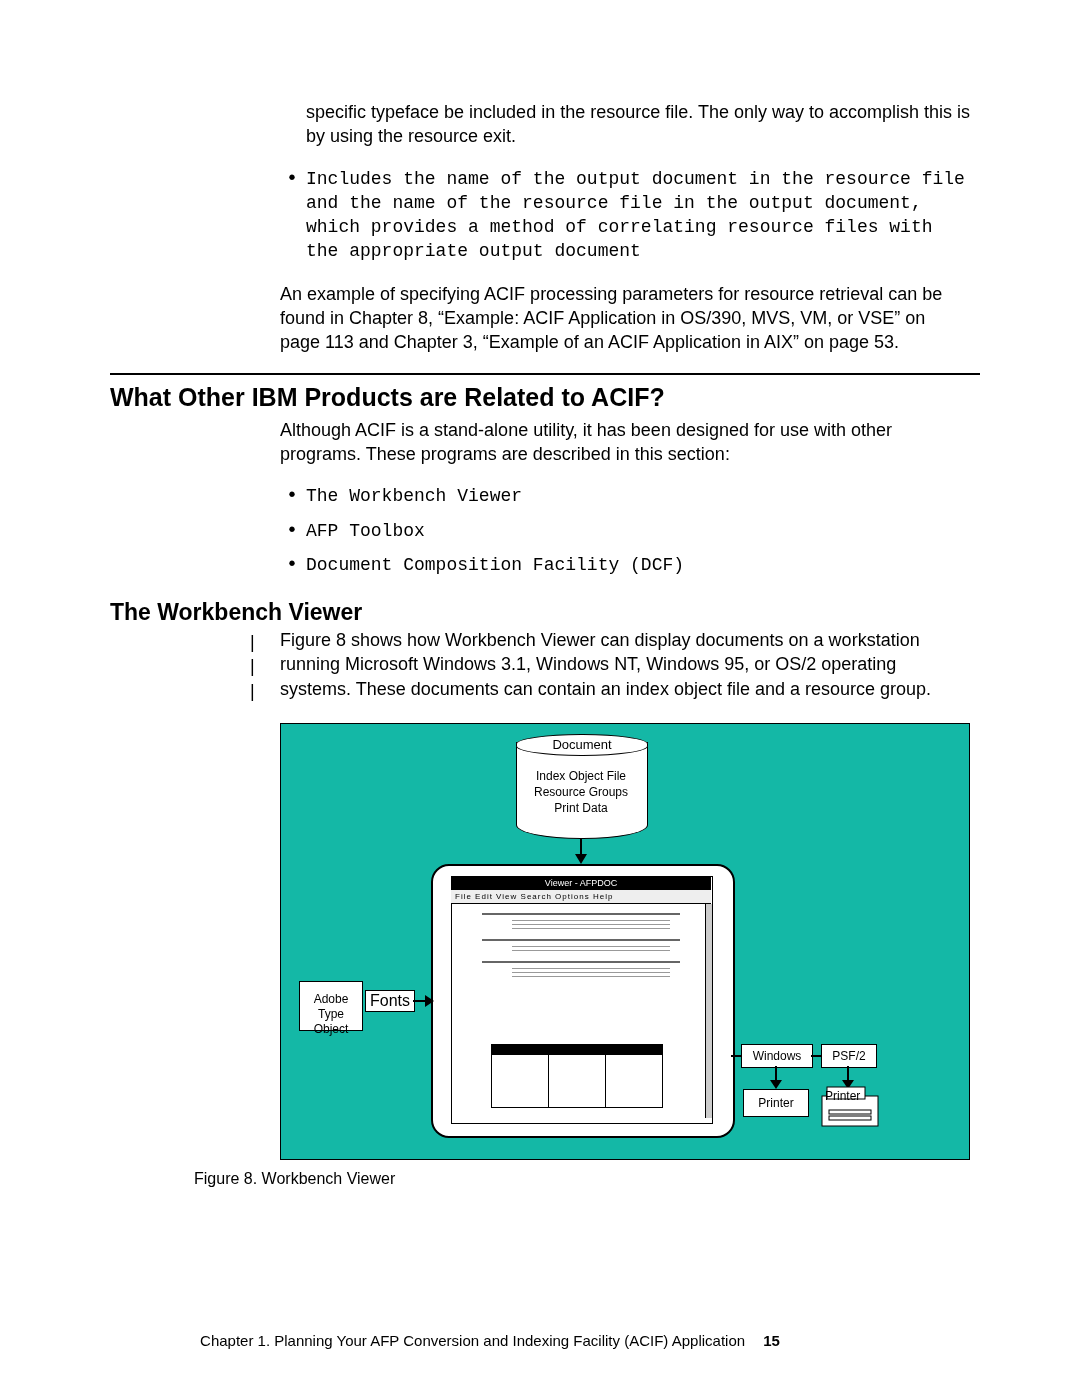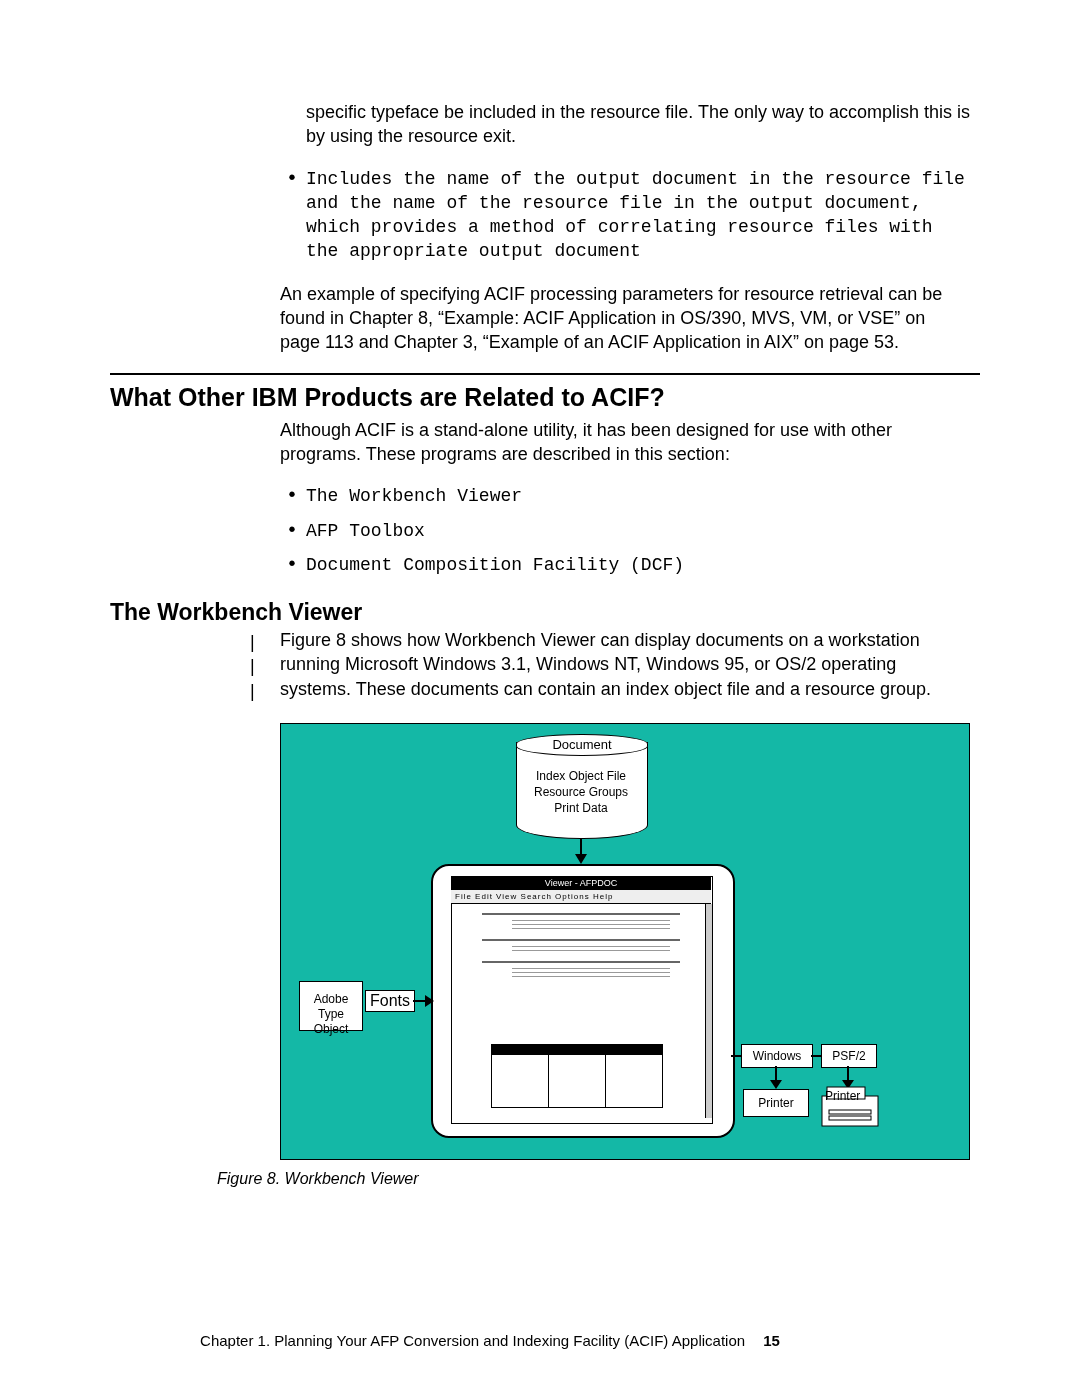--- a/index.html
+++ b/index.html
@@ -75,22 +75,21 @@
     margin-left: 170px;
     margin-right: 10px;
     margin-top: 22px;
     margin-bottom: 10px;
     border: 1px solid #000;
     height: 435px;
     position: relative;
     background: #14b8a6;
   }
   .fig-caption {
-    margin-left: 107px;
-    font-style: italic;
+    margin-left: 84px;
     font-size: 16px;
     margin-top: 10px;
   }
   
   .fig-abs { position: absolute; }
   
   .cyl {
     left: 235px; top: 18px; width: 130px; height: 96px;
     border: 1px solid #000;
     border-top: none;

